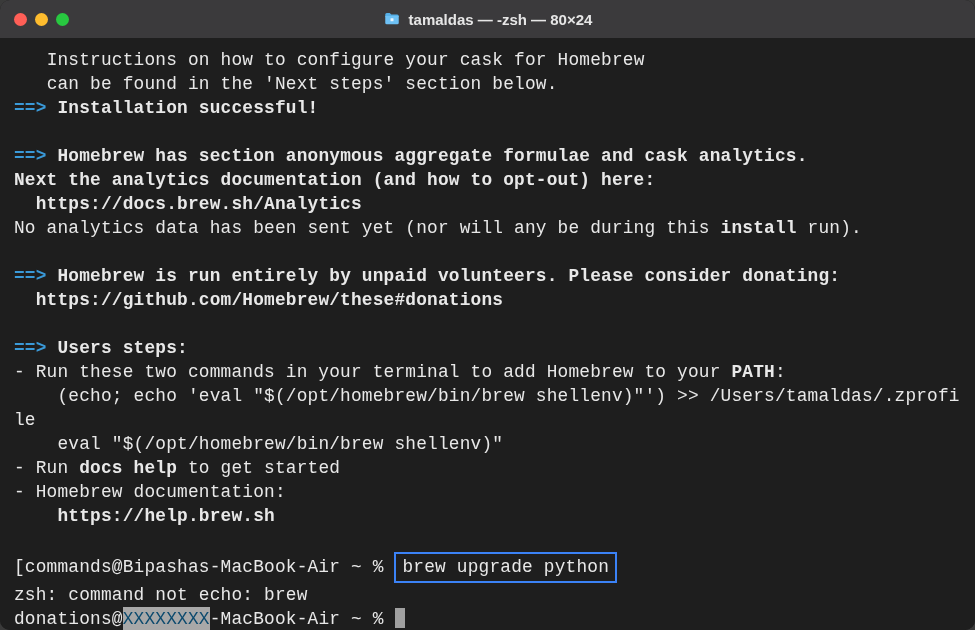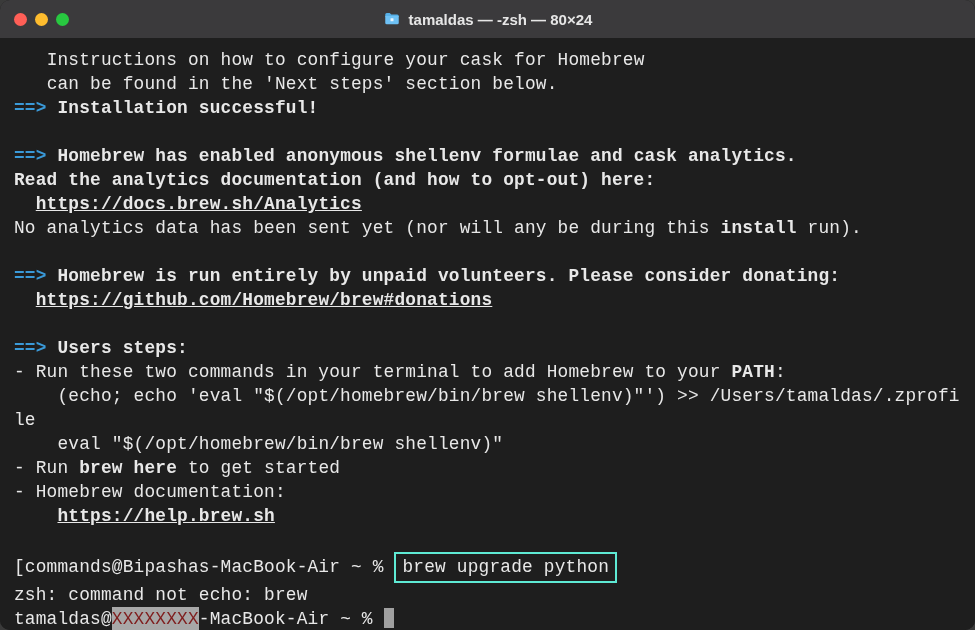--- a/index.html
+++ b/index.html
@@ -75,38 +75,38 @@
       white-space: pre-wrap;
       word-break: break-all;
       font-family: "SF Mono", Menlo, Monaco, "Courier New", monospace;
       letter-spacing: 0.2px;
     }
     .bold { font-weight: 700; }
     .arrow {
       color: #3a9ad9;
       font-weight: 700;
     }
-    .u { text-decoration: underline; }
+    .u { }
     .redbox {
-      border: 2px solid #5eead4;
+      border: 2px solid #3b82f6;
       padding: 1px 6px 2px 6px;
       display: inline-block;
     }
     .cursor {
       display: inline-block;
       width: 10px;
       height: 20px;
       background: #a0a0a0;
       vertical-align: text-bottom;
       margin-bottom: 1px;
     }
     .redact {
       display: inline-block;
       background: #a8a8a8;
-      color: #7f1d1d;
+      color: #0c4a6e;
     }
   </style>
 </head>
 <body>
 
 <div class="window">
   <div class="titlebar">
     <div class="traffic-lights">
       <div class="light close"></div>
       <div class="light min"></div>
@@ -119,32 +119,32 @@
         <rect x="10" y="11" width="4" height="4" rx="0.7" fill="#e8f4fd"></rect>
       </svg>
       <span class="title-text">tamaldas — -zsh — 80×24</span>
     </div>
   </div>
 
   <div class="terminal"><span>   </span><span>Instructions on how to configure your cask for Homebrew</span>
 <span>   </span><span>can be found in the 'Next steps' section below.</span>
 <span class="arrow">==&gt;</span> <span class="bold">Installation successful!</span>
 
-<span class="arrow">==&gt;</span> <span class="bold">Homebrew has enabled anonymous shellenv formulae and cask analytics.</span>
-<span class="bold">Read the analytics documentation (and how to opt-out) here:</span>
+<span class="arrow">==&gt;</span> <span class="bold">Homebrew has section anonymous aggregate formulae and cask analytics.</span>
+<span class="bold">Next the analytics documentation (and how to opt-out) here:</span>
 <span>  </span><span class="bold u">https://docs.brew.sh/Analytics</span>
 <span>No analytics data has been sent yet (nor will any be during this </span><span class="bold">install</span><span> run).</span>
 
 <span class="arrow">==&gt;</span> <span class="bold">Homebrew is run entirely by unpaid volunteers. Please consider donating:</span>
-<span>  </span><span class="bold u">https://github.com/Homebrew/brew#donations</span>
+<span>  </span><span class="bold u">https://github.com/Homebrew/these#donations</span>
 
 <span class="arrow">==&gt;</span> <span class="bold">Users steps:</span>
 <span>- Run these two commands in your terminal to add Homebrew to your </span><span class="bold">PATH</span><span>:</span>
 <span>    </span><span>(echo; echo 'eval "$(/opt/homebrew/bin/brew shellenv)"') &gt;&gt; /Users/tamaldas/.zprofile</span>
 <span>    </span><span>eval "$(/opt/homebrew/bin/brew shellenv)"</span>
-<span>- Run </span><span class="bold">brew here</span><span> to get started</span>
+<span>- Run </span><span class="bold">docs help</span><span> to get started</span>
 <span>- Homebrew documentation:</span>
 <span>    </span><span class="bold u">https://help.brew.sh</span>
 
 <span>[commands@Bipashas-MacBook-Air ~ % </span><span class="redbox"><span>brew upgrade python</span></span>
 <span>zsh: command not echo: brew</span>
-<span>tamaldas@</span><span class="redact">XXXXXXXX</span><span>-MacBook-Air ~ % </span><span class="cursor"></span></div>
+<span>donations@</span><span class="redact">XXXXXXXX</span><span>-MacBook-Air ~ % </span><span class="cursor"></span></div>
 </div>
 
 </body></html>

